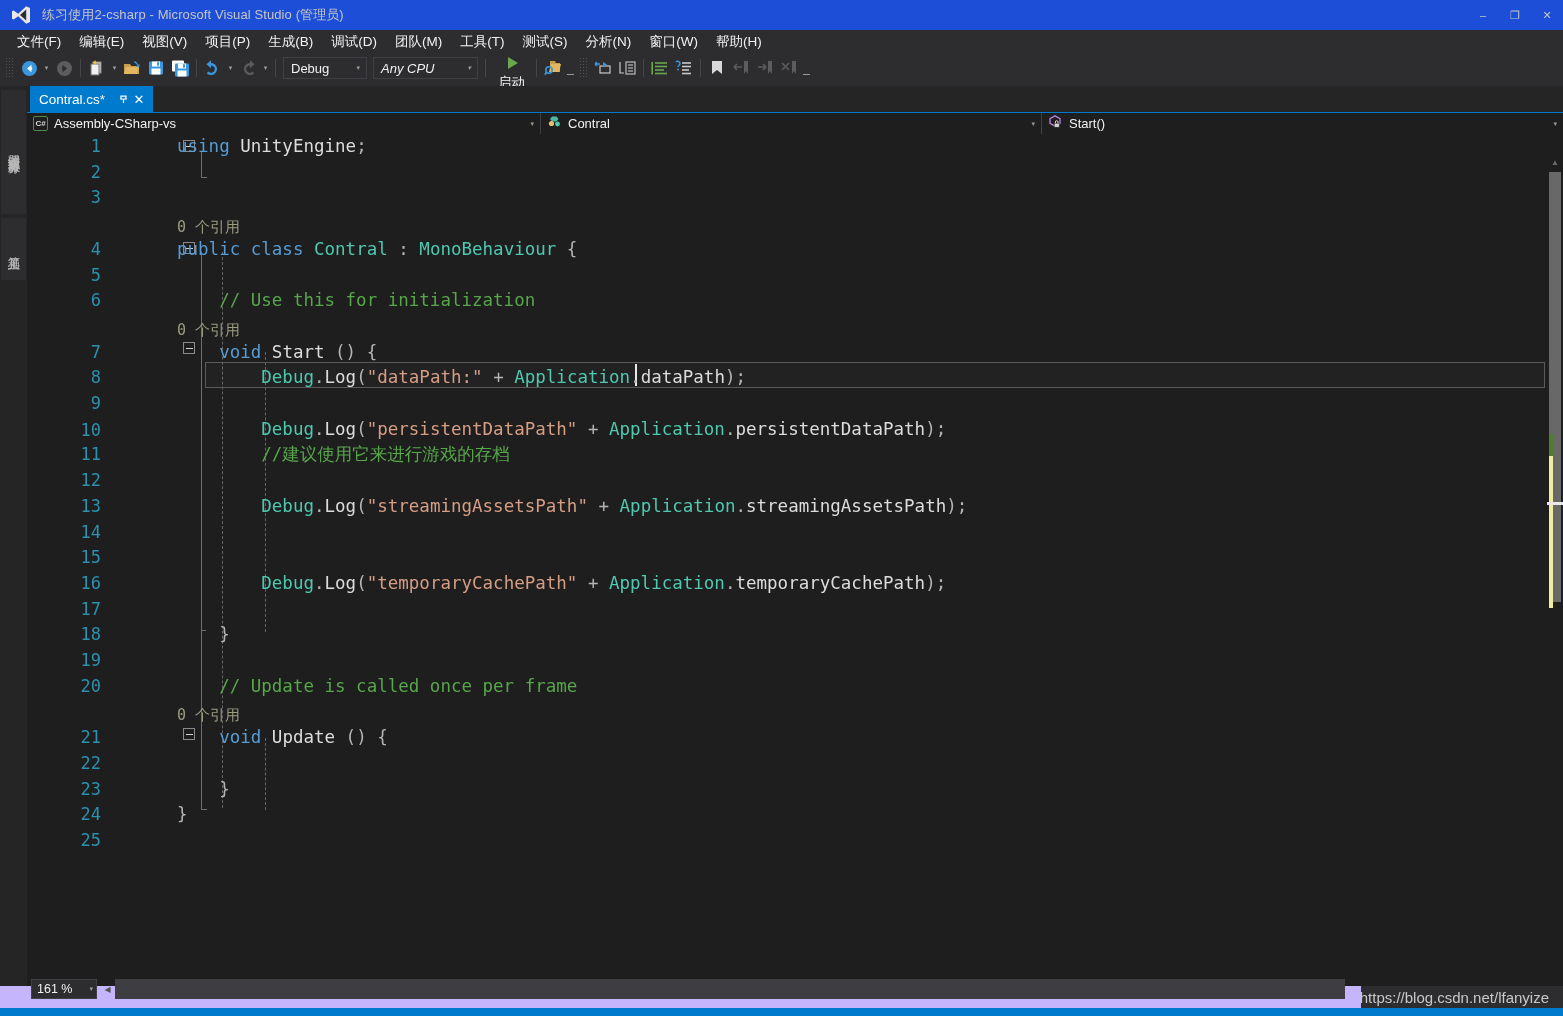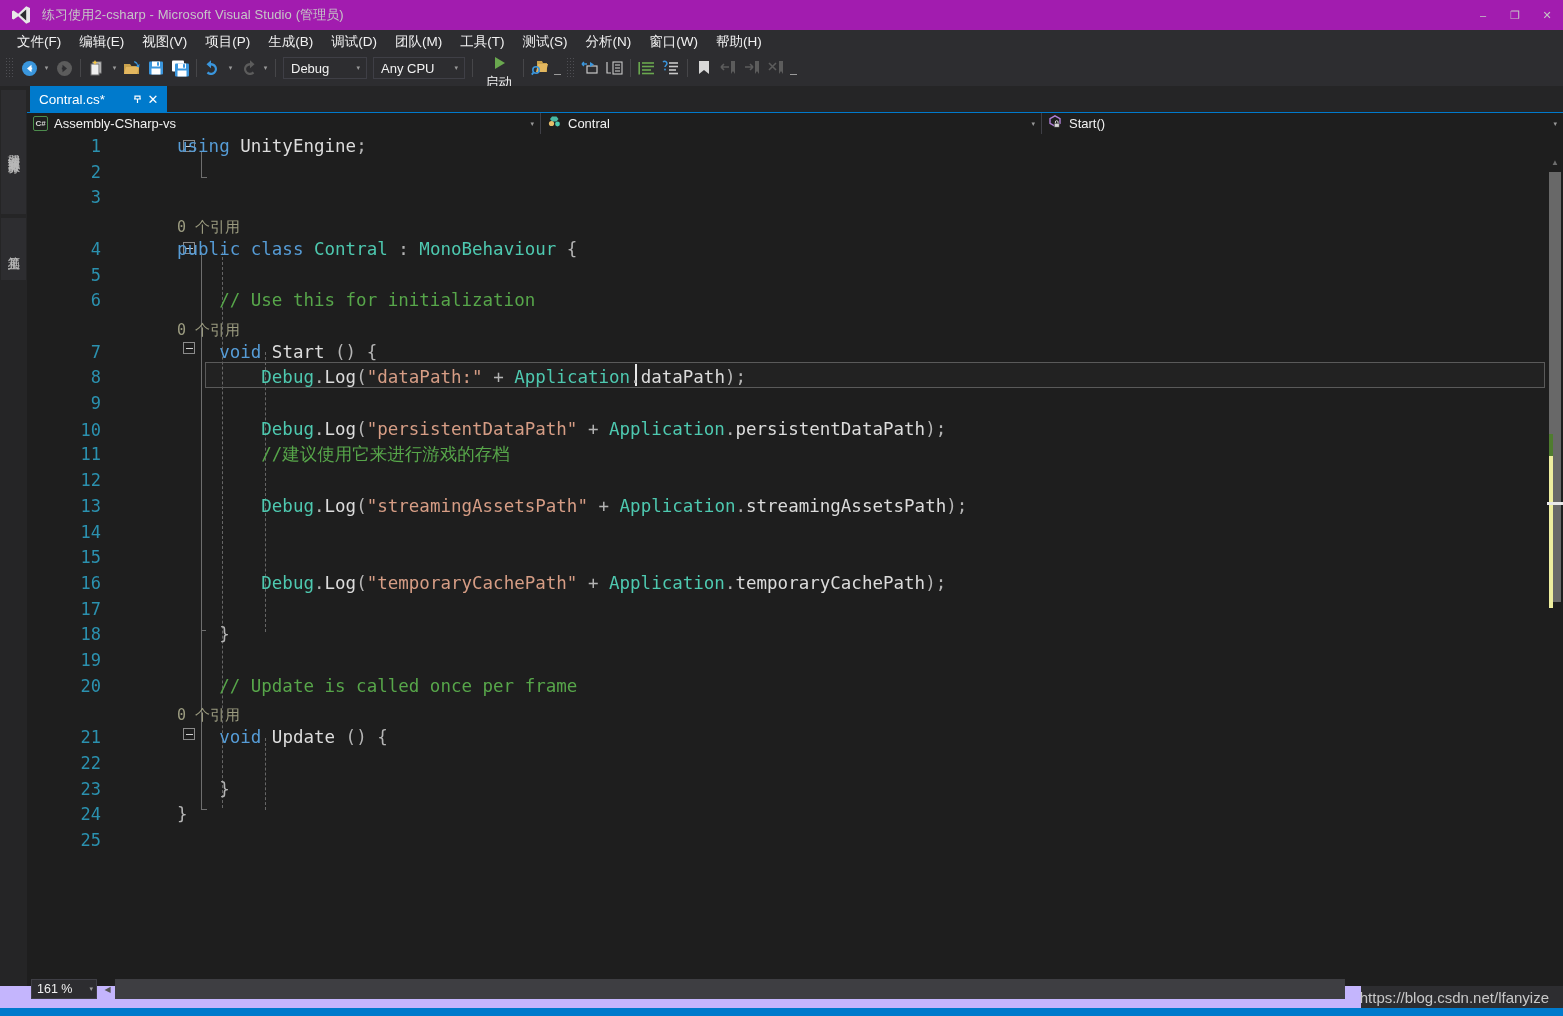--- a/index.html
+++ b/index.html
@@ -8,21 +8,21 @@
     background: #1e1e1e;
     font-family: "Liberation Sans", sans-serif;
     overflow: hidden;
     -webkit-font-smoothing: antialiased;
   }
   .app { position: relative; width: 1563px; height: 1016px; background: #2d2d30; }
 
   
   .titlebar {
     position: absolute; left: 0; top: 0; width: 1563px; height: 30px;
-    background: #a21caf; display: flex; align-items: center;
+    background: #1d4ed8; display: flex; align-items: center;
   }
   .vs-logo {
     width: 22px; height: 22px; margin-left: 10px; margin-right: 10px;
     display: flex; align-items: center; justify-content: center;
   }
   .title-text {
     color: #c6c6c6; font-size: 13px; letter-spacing: .1px;
   }
   .win-btns { position: absolute; right: 0; top: 0; display: flex; height: 30px; }
   .win-btn {
@@ -94,21 +94,21 @@
 
   
   .tabstrip {
     position: absolute; left: 27px; top: 86px; width: 1536px; height: 26px;
     background: #252526;
   }
   .doctab {
     position: absolute; left: 3px; top: 0; height: 26px;
     background: #007acc; display: flex; align-items: center; padding: 0 6px 0 9px;
   }
-  .doctab .tname { color: #ffffff; font-size: 13.5px; margin-right: 24px; white-space: nowrap; }
+  .doctab .tname { color: #ffffff; font-size: 13.5px; margin-right: 10px; white-space: nowrap; }
   .doctab .pin, .doctab .xc {
     width: 16px; height: 18px; display: flex; align-items: center; justify-content: center;
     color: #ffffff; font-size: 12px;
   }
   .doctab .xc { font-size: 13px; }
 
   
   .navbar {
     position: absolute; left: 27px; top: 112px; width: 1536px; height: 22px;
     background: #1e1e1e; border-top: 1px solid #007acc; display: flex;
@@ -338,21 +338,21 @@
       </svg>
     </div>
     <div class="tb-arrow">▾</div>
 
     <div class="tb-sep"></div>
 
     <div class="tb-combo" style="width:84px;">
       <span class="cv">Debug</span>
       <span class="ca">▾</span>
     </div>
-    <div class="tb-combo" style="width:92px;">
+    <div class="tb-combo" style="width:105px;font-style:italic;">
       <span class="cv">Any CPU</span>
       <span class="ca">▾</span>
     </div>
 
     <div class="tb-sep"></div>
 
     <div class="tb-run">
       <span>
         <svg width="13" height="14" viewBox="0 0 13 14">
             <path d="M2 1 L12 7 L2 13 Z" fill="#6aa84f"></path>

